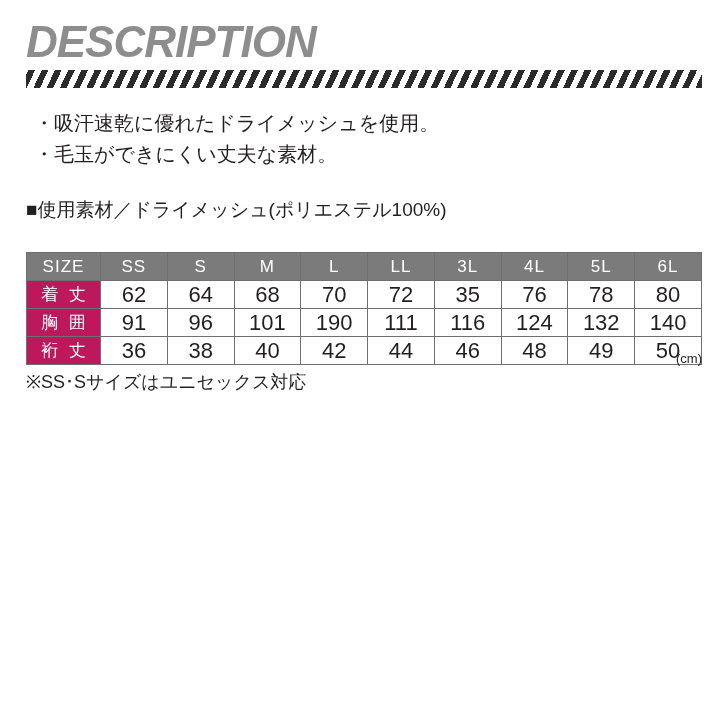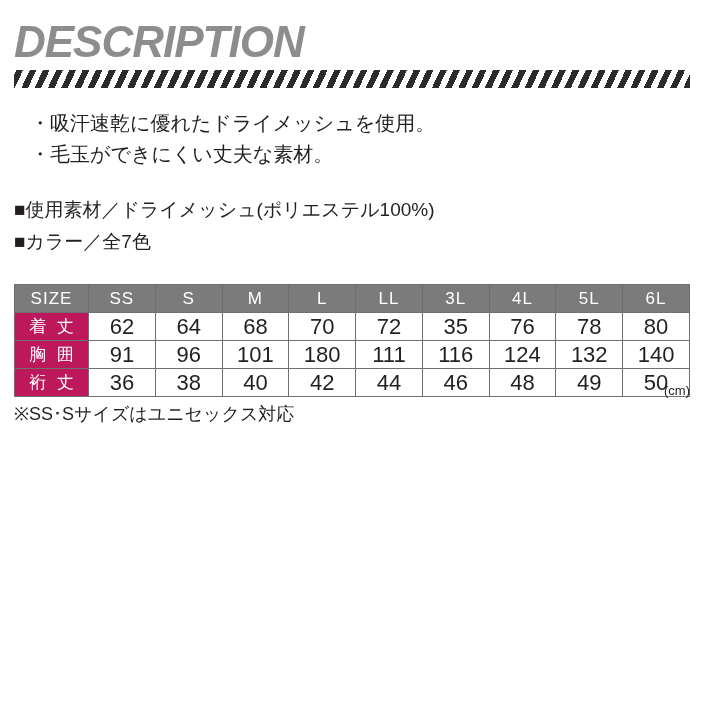--- a/index.html
+++ b/index.html
@@ -12,21 +12,21 @@
     background: #ffffff;
     font-family: "Liberation Sans", sans-serif;
     color: #231f20;
     overflow: hidden;
   }
   .page {
     position: relative;
     width: 720px;
     height: 524px;
     box-sizing: border-box;
-    padding: 0 14px;
+    padding: 0 26px;
     border-radius: 21px;
   }
   
   .heading {
     margin: 0;
     padding-top: 18px;
     font-size: 44px;
     line-height: 48px;
     font-weight: bold;
     font-style: italic;
@@ -41,21 +41,21 @@
     background-image: repeating-linear-gradient(
       -65deg,
       #2b2b2b 0px,
       #2b2b2b 6px,
       #ffffff 6px,
       #ffffff 12px
     );
   }
   
   .desc-list {
-    margin: 20px 0 0 16px;
+    margin: 20px 0 0 8px;
     padding: 0;
     list-style: none;
   }
   .desc-list li {
     font-size: 20px;
     line-height: 31px;
     color: #231f20;
   }
   .material-list {
     margin: 24px 0 0 0;
@@ -126,21 +126,20 @@
 
   <div class="stripe-bar"></div>
 
   <ul class="desc-list">
     <li>・吸汗速乾に優れたドライメッシュを使用。</li>
     <li>・毛玉ができにくい丈夫な素材。</li>
   </ul>
 
   <ul class="material-list">
     <li>■使用素材／ドライメッシュ(ポリエステル100%)</li>
-    <li>■カラー／全7色</li>
   </ul>
 
   <table class="size-table">
     <colgroup>
       <col class="label-col">
       <col>
         <col>
         <col>
         <col>
         <col>
@@ -174,21 +173,21 @@
         <td>35</td>
         <td>76</td>
         <td>78</td>
         <td>80</td>
       </tr>
       <tr>
         <th>胸 囲</th>
         <td>91</td>
         <td>96</td>
         <td>101</td>
-        <td>180</td>
+        <td>190</td>
         <td>111</td>
         <td>116</td>
         <td>124</td>
         <td>132</td>
         <td>140</td>
       </tr>
       <tr>
         <th>裄 丈</th>
         <td>36</td>
         <td>38</td>

